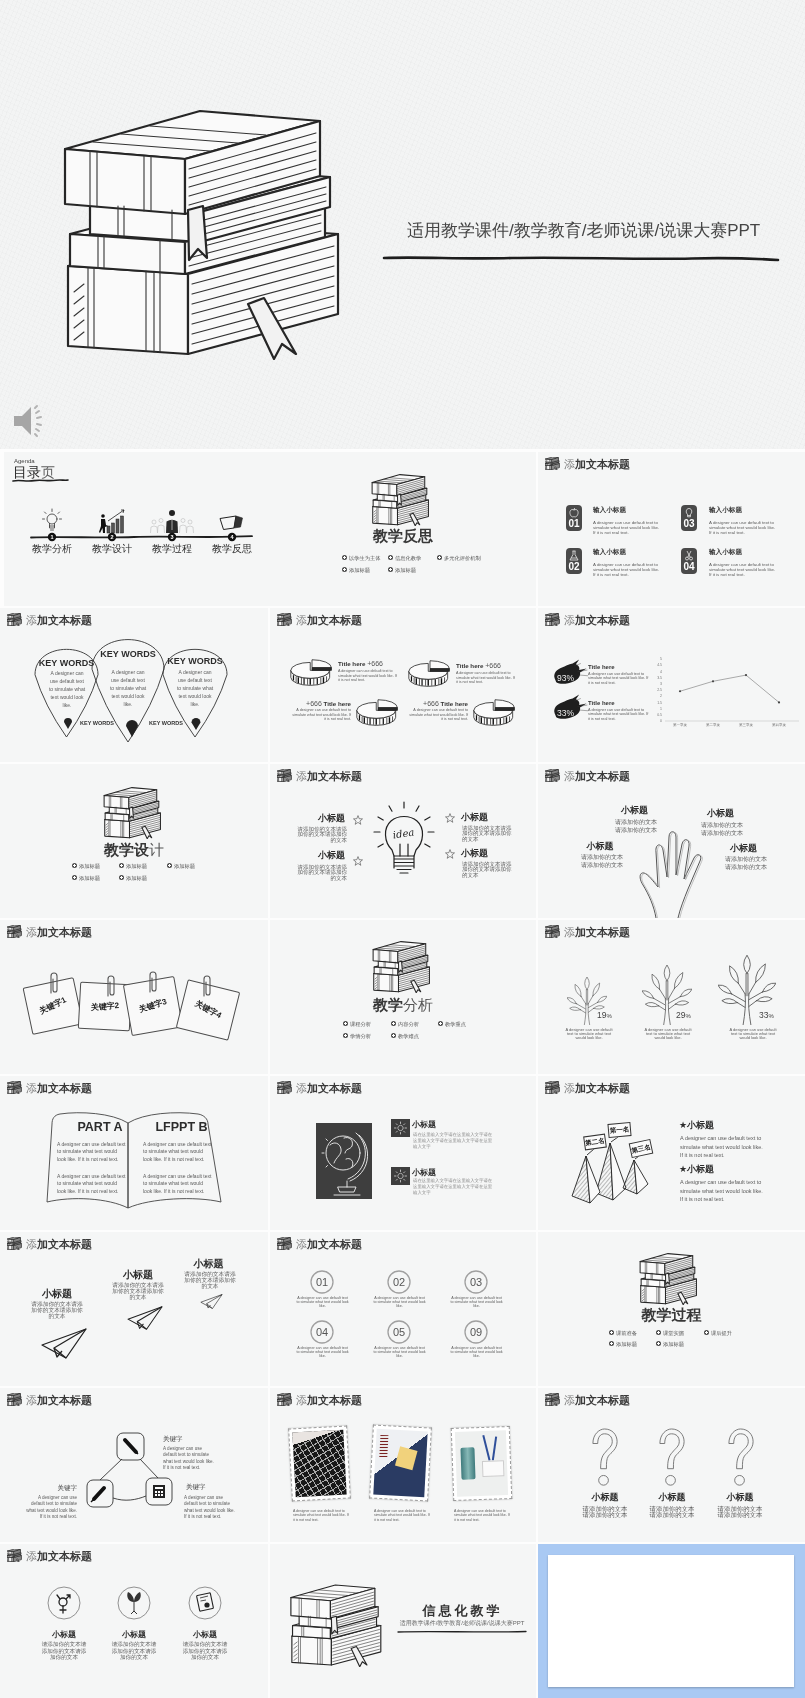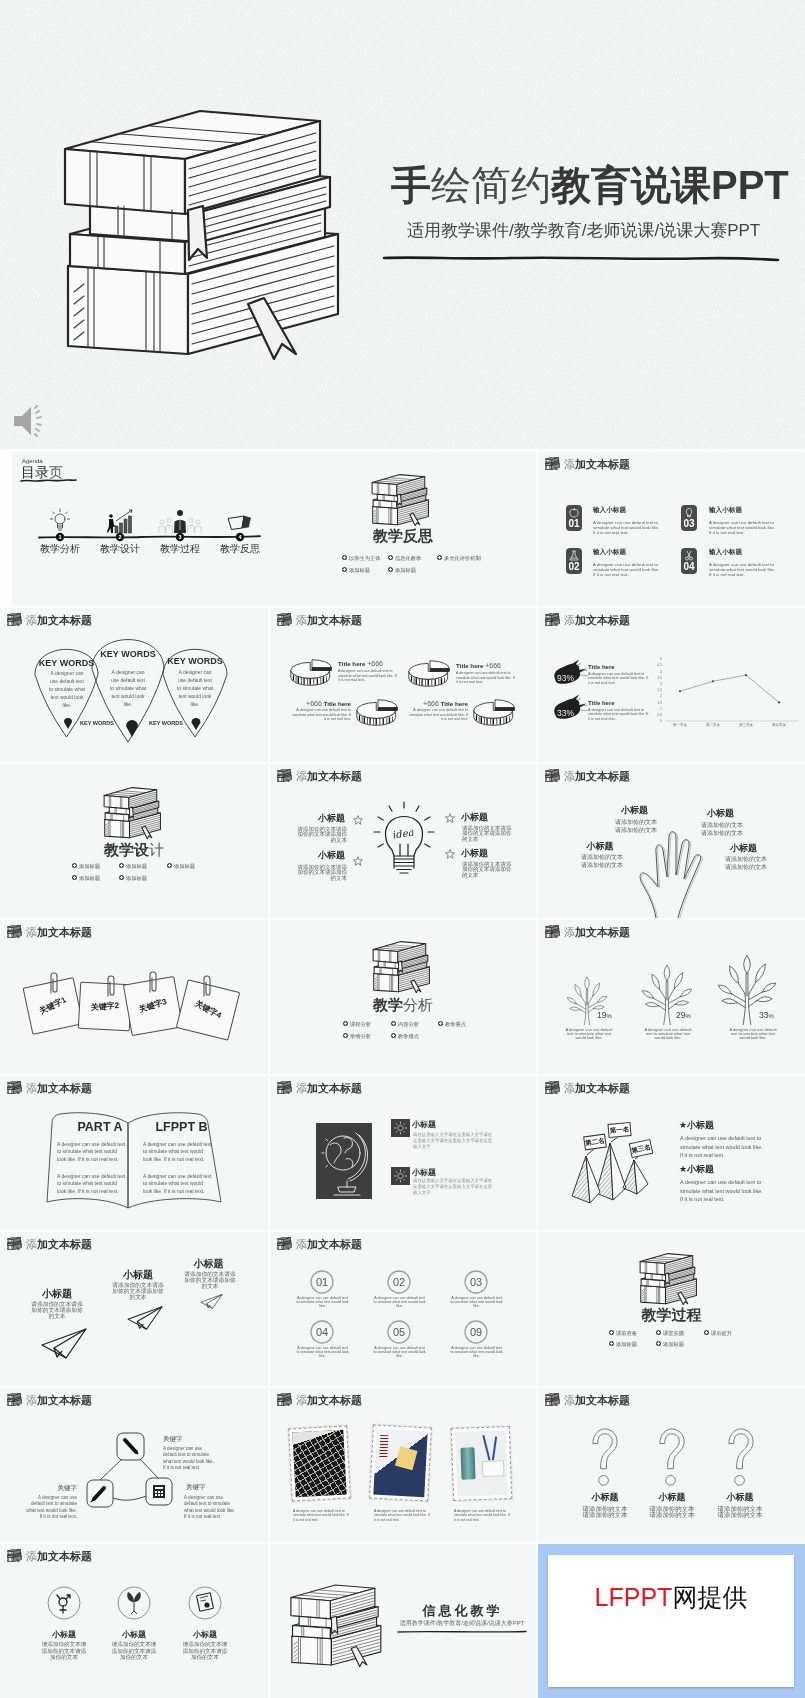--- a/index.html
+++ b/index.html
@@ -144,39 +144,38 @@
   <pattern id="hatch-lines" width="3" height="3" patternUnits="userSpaceOnUse" patternTransform="rotate(40)">
    <line x1="0" y1="0" x2="0" y2="3" stroke="#444" stroke-width=".7"></line>
   </pattern>
  </defs>
 </svg>
 
 <div id="hero">
   <svg class="hero-books">
       <use href="#books" width="100%" height="100%"></use>
     </svg>
-  <div class="hero-title"><span class="b">手</span><span class="l">绘简约</span><span class="b">教育说课PPT</span></div>
   <div class="hero-sub">适用教学课件/教学教育/老师说课/说课大赛PPT</div>
   <svg class="hero-rule" viewBox="0 0 398 12">
       <path d="M2,6 C40,4.5 80,7.5 130,6 C190,4.5 250,8 310,6.5 C350,5.5 380,7 396,8" fill="none" stroke="#1d1d1d" stroke-width="2.6" stroke-linecap="round"></path>
     </svg>
   <svg class="speaker" viewBox="0 0 42 38">
     <path d="M3,14 L11,14 L20,5 L20,33 L11,24 L3,24 Z" fill="#a6a6a6"></path>
     <g stroke="#b3b3b3" stroke-width="2" stroke-linecap="round">
       <path d="M25,11 L28,9"></path>
         <path d="M26,16 L30,15"></path>
         <path d="M26,22 L30,23"></path>
         <path d="M25,27 L28,29"></path>
         <path d="M24,6 L26,4"></path>
         <path d="M24,32 L26,34"></path>
     </g>
   </svg>
 </div>
 
-<div class="cell" style="left:12px;top:452px">
+<div class="cell" style="left:4px;top:452px">
   <div class="tx nw" style="left:10px;top:5px;font-size:12px;line-height:14px;color:#444">Agenda</div>
   <div class="abs nw" style="left:9px;top:12px;font-size:14px;line-height:16px;color:#2a2a2a"><span>目录</span><span style="color:#606060">页</span></div>
   <svg class="abs" style="left:0;top:0" width="268" height="154" viewBox="0 0 268 154">
     <path d="M9,29 C16,27.5 22,30 30,28.6 C38,27.4 44,29.6 52,28.2 C57,27.6 61,28.6 64,28" fill="none" stroke="#1f1f1f" stroke-width="1.6" stroke-linecap="round"></path>
     <path d="M27,85.5 C60,84 95,86.5 130,85 C165,83.8 205,86.2 248,84.2" fill="none" stroke="#1e1e1e" stroke-width="1.8" stroke-linecap="round"></path>
     <g fill="none" stroke="#333" stroke-width=".8" stroke-linecap="round">
       <circle cx="48" cy="67" r="5"></circle>
       <path d="M45.5,71.5 L45.5,76 L50.5,76 L50.5,71.5 M45.5,74 L50.5,74 M46.5,78 L49.5,78"></path>
       <path d="M48,59.5 L48,57 M42,61.5 L40.5,60 M54,61.5 L55.5,60 M40.5,67 L38.5,67 M55.5,67 L57.5,67"></path>
     </g>
@@ -893,15 +892,14 @@
     </svg>
   <div class="abs nw" style="left:141px;top:59px;width:100px;padding-left:3px;text-align:center;font-size:13px;line-height:16px;font-weight:bold;letter-spacing:3px;color:#333">信息化教学</div>
   <div class="tx c nw" style="left:67px;top:75px;width:250px;font-size:12px;line-height:14px;color:#666">适用教学课件/教学教育/老师说课/说课大赛PPT</div>
   <svg class="abs" style="left:126px;top:84px" width="132" height="8" viewBox="0 0 132 8">
       <path d="M2,4 C40,2.5 80,5 130,3.5" fill="none" stroke="#222" stroke-width="1.3" stroke-linecap="round"></path>
     </svg>
 </div>
 
 <div class="wm">
   <div class="inner">
-    <div class="ln" style="top:27px"><span class="red">LFPPT</span><span>网提供</span></div>
   </div>
 </div>
 
 </body></html>

